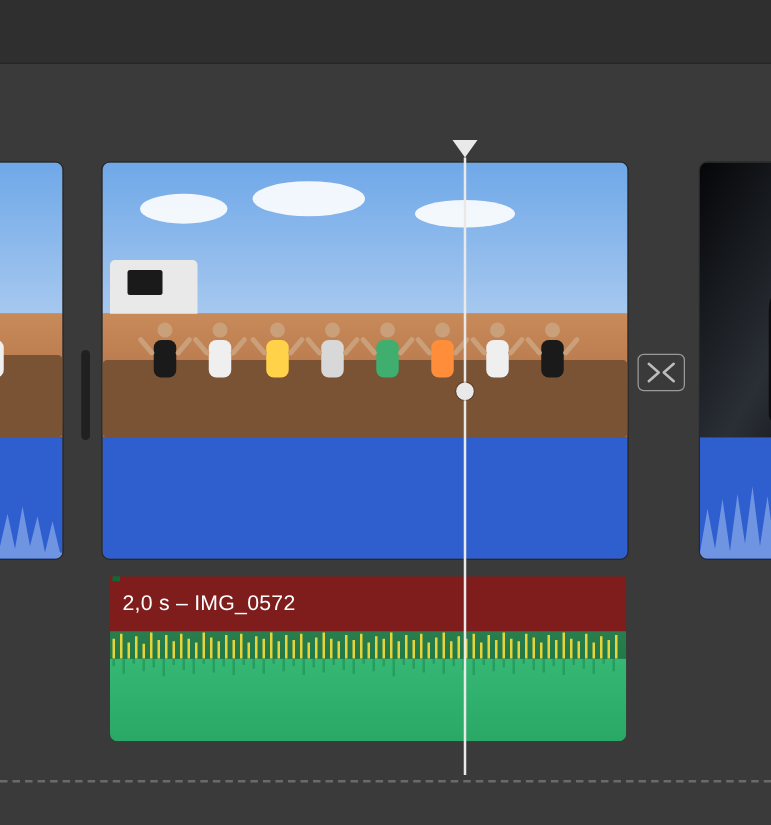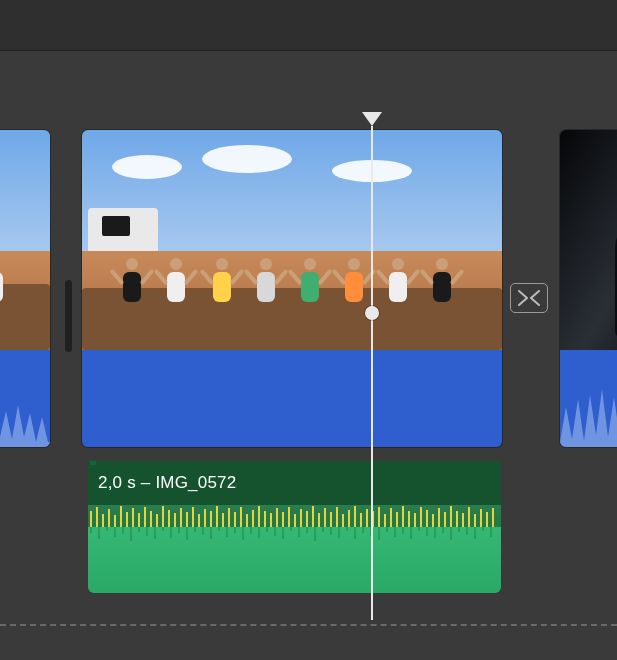--- a/index.html
+++ b/index.html
@@ -39,21 +39,21 @@
 
   
   .scroll-nub{position:absolute;left:65px;top:180px;width:7px;height:72px;background:#202020;border-radius:4px;}
 
   
   .transition{position:absolute;left:510px;top:183px;width:36px;height:28px;border:1.5px solid #9a9a9a;border-radius:5px;display:flex;align-items:center;justify-content:center;background:transparent;}
   .transition svg{display:block;}
 
   
   .g-track{position:absolute;left:88px;top:361px;width:413px;height:132px;border-radius:0 0 6px 6px;overflow:hidden;}
-  .g-top{position:absolute;left:0;top:0;right:0;height:44px;background:#14532d;display:flex;align-items:center;padding-left:10px;box-sizing:border-box;}
+  .g-top{position:absolute;left:0;top:0;right:0;height:44px;background:#7f1d1d;display:flex;align-items:center;padding-left:10px;box-sizing:border-box;}
   .g-top .tick{position:absolute;left:2px;top:-6px;width:6px;height:10px;background:#0a6a3c;}
   .g-label{color:#fff;font-size:17px;letter-spacing:.2px;}
   .g-mid{position:absolute;left:0;top:44px;right:0;height:22px;background:linear-gradient(#2b7d4d,#1f7a47);}
   .g-bot{position:absolute;left:0;top:66px;right:0;bottom:0;background:linear-gradient(#35b873,#2aa866);}
 
   
   .playhead{position:absolute;top:12px;bottom:20px;width:0;}
   .ph-line{position:absolute;top:14px;bottom:0;left:-1px;width:2px;background:#e9e9e9;}
   .ph-tri{position:absolute;top:0;left:-10px;width:0;height:0;border-left:10px solid transparent;border-right:10px solid transparent;border-top:14px solid #e9e9e9;}
   .ph-dot{position:absolute;left:-7px;width:14px;height:14px;border-radius:50%;background:#e9e9e9;box-shadow:0 0 0 1px rgba(0,0,0,.2);}

